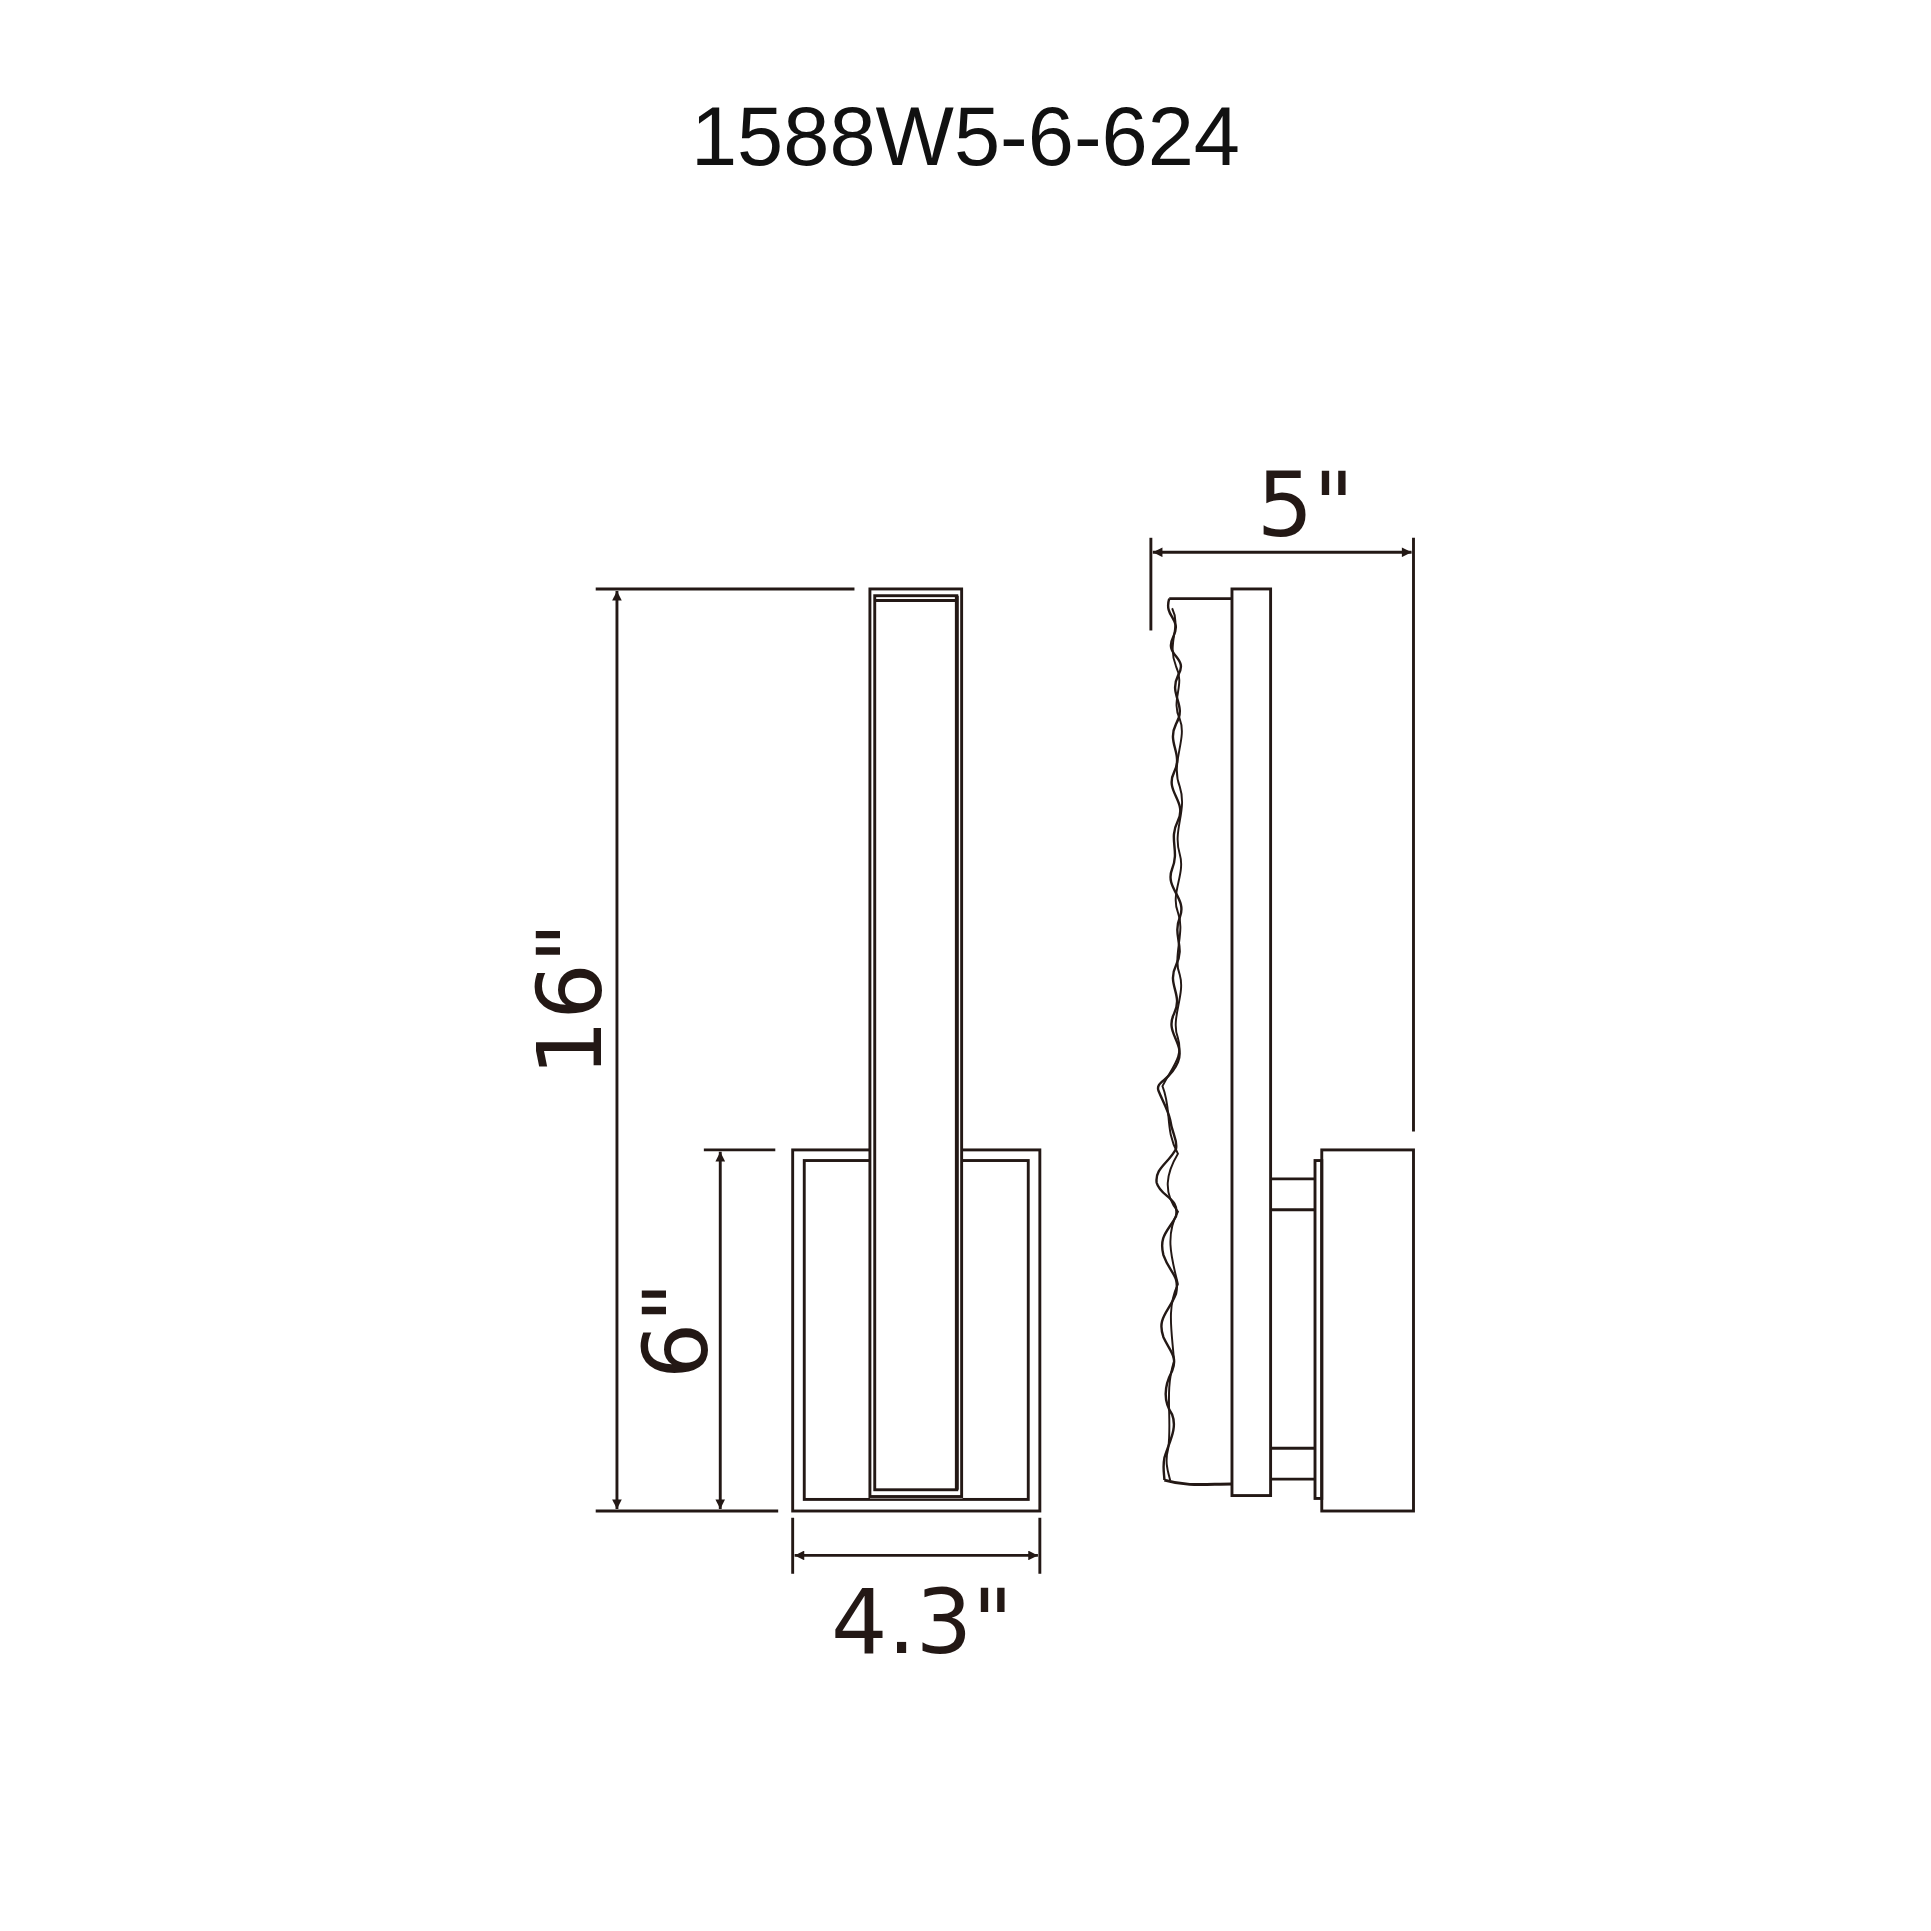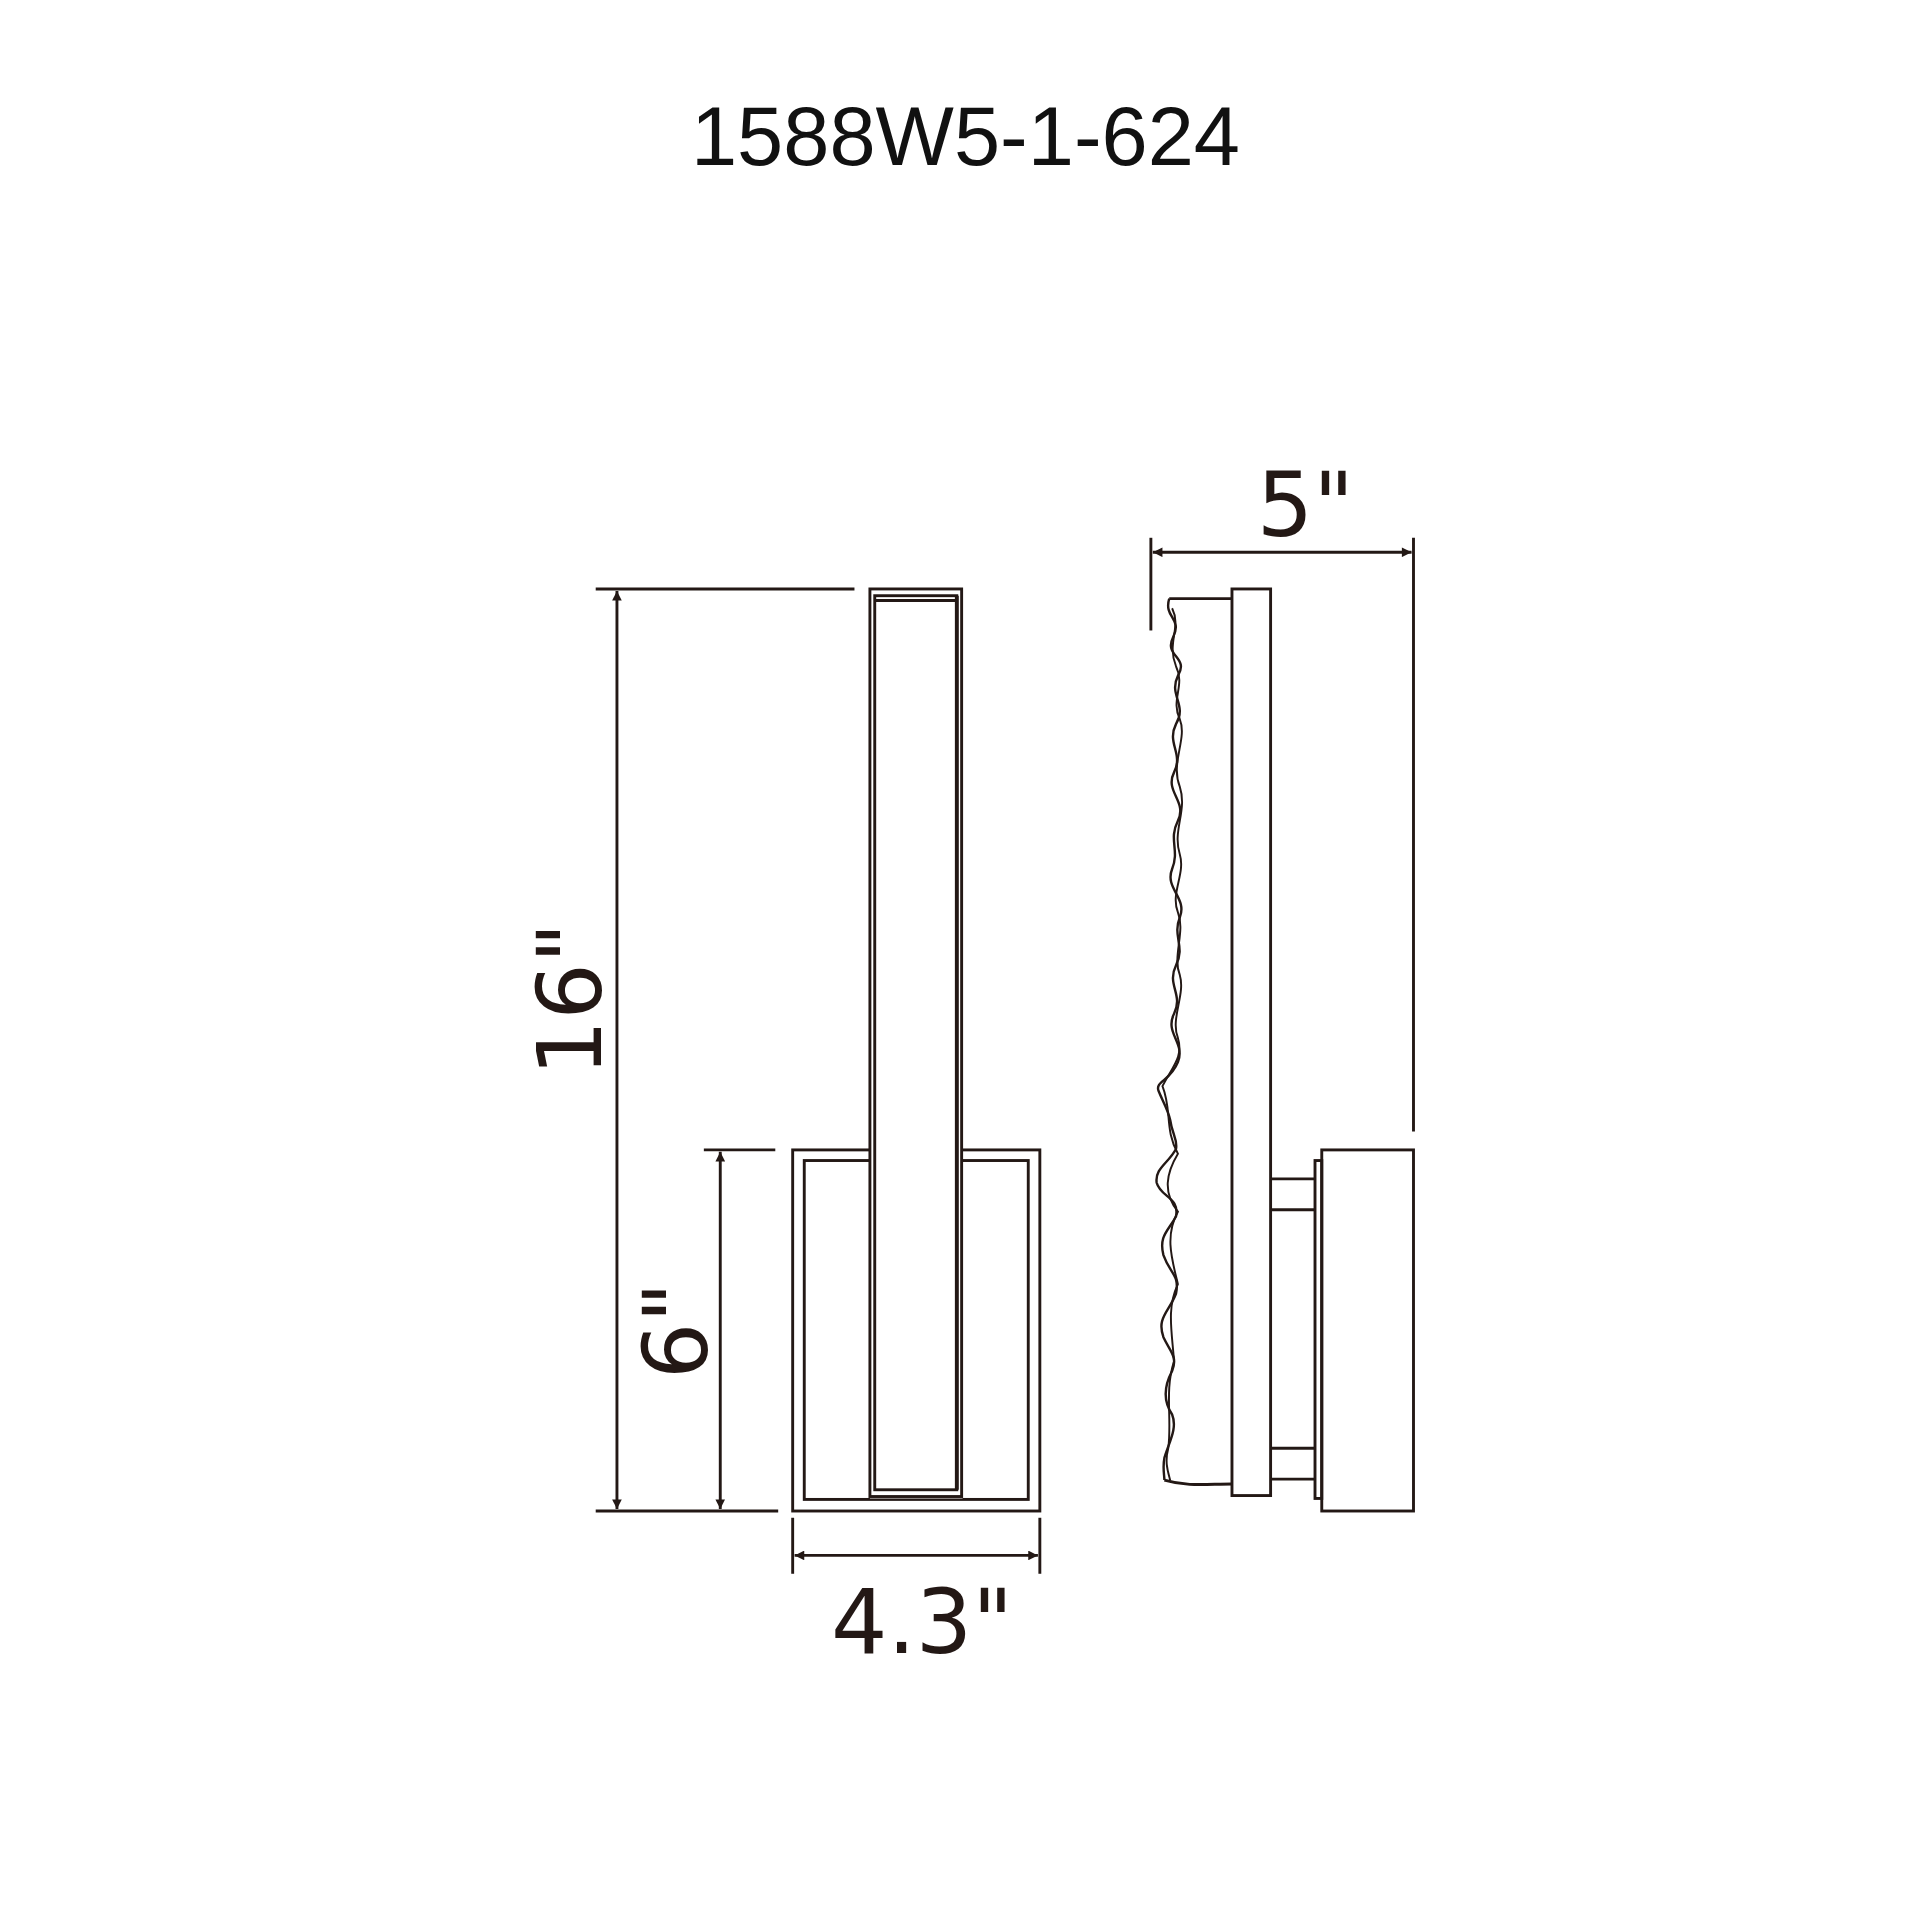--- a/index.html
+++ b/index.html
@@ -4,21 +4,21 @@
 <style>
   html, body { margin:0; padding:0; background:#ffffff; }
   body { width:1931px; height:1931px; position:relative; overflow:hidden; font-family:"Liberation Sans", sans-serif; }
   #drawing { position:absolute; left:0; top:0; }
   .title { position:absolute; left:0; top:89px; width:1931px; text-align:center; font-family:"Liberation Sans", sans-serif; font-size:83px; color:#111; letter-spacing:0px; }
   .dim-text { font-family:"DejaVu Sans", sans-serif; fill:#231815; }
 </style>
 </head>
 <body>
 
-<div class="title">1588W5-1-624</div>
+<div class="title">1588W5-6-624</div>
 
 <svg id="drawing" width="1931" height="1931" viewBox="0 0 2000 2000" xmlns="http://www.w3.org/2000/svg">
   <defs>
     <marker id="arrow" viewBox="0 0 10 10" refX="10" refY="5" markerWidth="22" markerHeight="10" markerUnits="userSpaceOnUse" orient="auto-start-reverse">
       <path d="M0,0 L10,5 L0,10 Z" fill="#231815"></path>
     </marker>
   </defs>
 
   <g stroke="#231815" fill="none" stroke-width="3">
 

